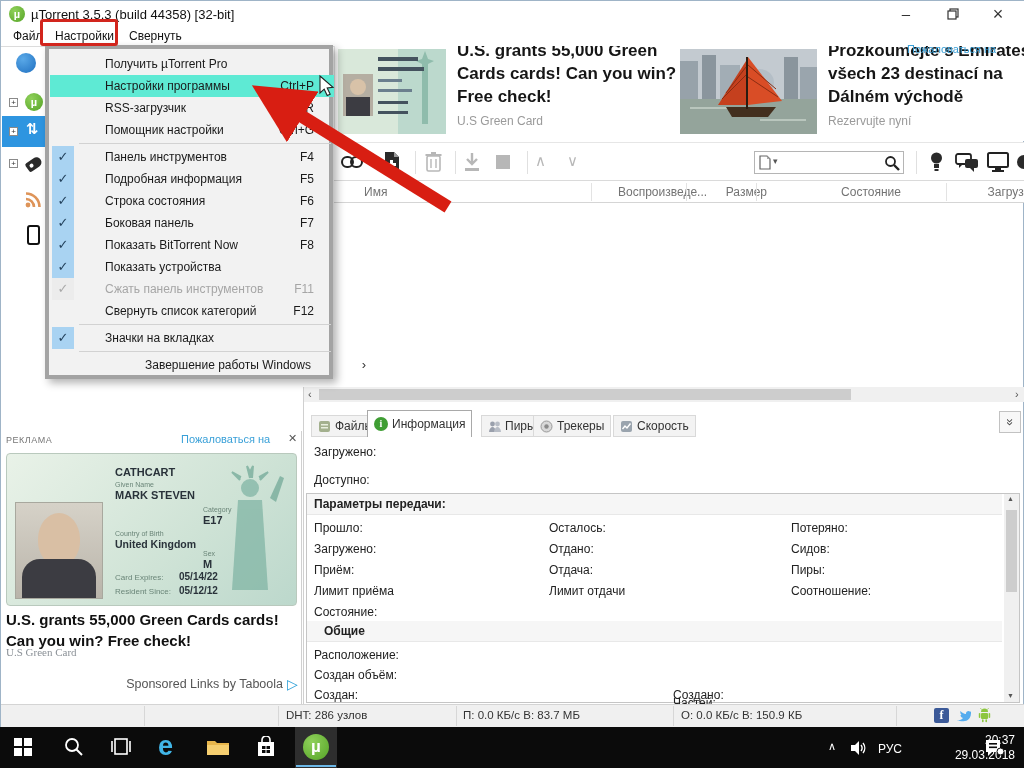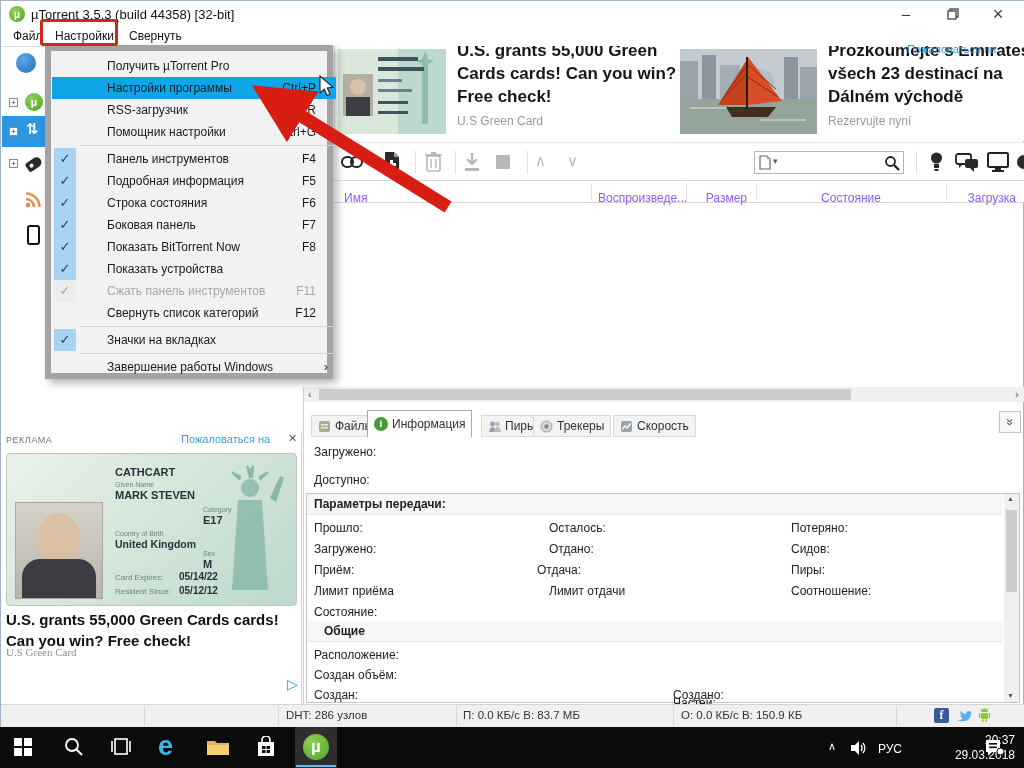--- a/index.html
+++ b/index.html
@@ -38,21 +38,21 @@
   #toolbar { left:333px; top:142px; width:690px; height:37px; background:#fff; }
   .tb-sep { top:150px; width:1px; height:23px; background:#e0e0e0; }
   .tb-dis { opacity:.42; }
   #searchbox { left:753px; top:150px; width:150px; height:23px; border:1px solid #b5b5b5; background:#fff; }
   #search-input { position:absolute; left:30px; top:1px; width:88px; height:19px; border:none; outline:none; font-size:12px; }
   #hline-toolbar { left:333px; top:179px; width:691px; height:1px; background:#dadada; }
 
   
   #colheader { left:333px; top:180px; width:691px; height:22px; background:#fff; border-bottom:1px solid #d5d5d5; }
   .col-sep { top:182px; width:1px; height:18px; background:#e3e3e3; }
-  .col-label { top:190px; font-size:12px; color:#8b5cf6; }
+  .col-label { top:184px; font-size:12px; color:#737373;margin-left:20px; }
 
   
   #hscroll { left:303px; top:386px; width:721px; height:15px; background:#f0f0f0; }
   .scr-arrow { color:#555; font-size:11px; line-height:15px; }
   #hthumb { left:318px; top:388px; width:532px; height:11px; background:#cdcdcd; }
   #vline-side { left:302px; top:386px; width:1px; height:317px; background:#d0d0d0; }
 
   
   .tab { top:414px; height:22px; background:#f3f3f3; border:1px solid #d9d9d9; display:flex; align-items:center; gap:4px; padding:0 6px; font-size:12px; color:#333; }
   #tab-sel { top:409px; height:27px; background:#fff; border:1px solid #a9a9a9; border-bottom:none; z-index:3; }
@@ -90,25 +90,25 @@
   .fb { background:#3b5998; color:#fff; font-family:"Liberation Serif",serif; font-weight:bold; font-size:12px; text-align:center; line-height:15px; border-radius:2px; }
 
   
   #taskbar { left:0; top:727px; width:1024px; height:41px; background:#0b0b0b; }
   #tb-utile { left:295px; top:727px; width:42px; height:41px; background:#2e2e2e; }
   #tb-uline { left:296px; top:765px; width:40px; height:2px; background:#6cb8e8; }
   .tray-text { color:#fff; font-size:12px; }
   #clock { left:905px; top:733px; width:62px; text-align:right; color:#fff; font-size:12px; line-height:15px;margin-left:48px; }
 
   
-  #dropdown { left:45px; top:45px; width:288px; height:334px; background:#f2f2f2; border:6px solid #a3a3a3; box-shadow:4px 4px 8px rgba(0,0,0,.3); z-index:20; }
+  #dropdown { left:45px; top:45px; width:288px; height:334px; background:#f2f2f2; border:4px solid #a3a3a3; box-shadow:4px 4px 8px rgba(0,0,0,.3); z-index:20; }
   .mi { position:absolute; left:1px; width:284px; height:22px; }
   .mi .lbl { position:absolute; left:55px; top:4px; font-size:12px; color:#1a1a1a; }
   .mi .sc { position:absolute; right:20px; top:4px; font-size:12px; color:#1a1a1a; }
-  .mi.hl { background:#0ea5e9; }
+  .mi.hl { background:#5eead4; }
   .mi.dis .lbl,.mi.dis .sc { color:#a6a6a6; }
   .chk { position:absolute; left:2px; top:0; width:22px; height:22px; background:#a9d3f2; color:#23415c; text-align:center; line-height:22px; font-size:13px; }
   .chk.gray { background:#ececec; color:#a9a9a9; }
   .msep { position:absolute; left:30px; width:252px; height:1px; background:#d2d2d2; }
   .subarrow { position:absolute; right:8px; top:3px; font-size:13px; color:#333; }
 
   
   #redbox { left:40px; top:19px; width:78px; height:27px; border:3px solid #d2251d; border-radius:3px; z-index:30; }
   #arrow-svg,#cursor-svg { position:absolute; left:0; top:0; z-index:31; pointer-events:none; }
 </style>
@@ -320,21 +320,21 @@
     <div class="abs band" style="top:493px;"></div>
     <span class="abs info-label bold" style="left:313px;top:496px;">Параметры передачи:</span>
 
     <span class="abs info-label" style="left:313px;top:520px;">Прошло:</span>
     <span class="abs info-label" style="left:548px;top:520px;">Осталось:</span>
     <span class="abs info-label" style="left:790px;top:520px;">Потеряно:</span>
     <span class="abs info-label" style="left:313px;top:541px;">Загружено:</span>
     <span class="abs info-label" style="left:548px;top:541px;">Отдано:</span>
     <span class="abs info-label" style="left:790px;top:541px;">Сидов:</span>
     <span class="abs info-label" style="left:313px;top:562px;">Приём:</span>
-    <span class="abs info-label" style="left:536px;top:562px;">Отдача:</span>
+    <span class="abs info-label" style="left:548px;top:562px;">Отдача:</span>
     <span class="abs info-label" style="left:790px;top:562px;">Пиры:</span>
     <span class="abs info-label" style="left:313px;top:583px;">Лимит приёма</span>
     <span class="abs info-label" style="left:548px;top:583px;">Лимит отдачи</span>
     <span class="abs info-label" style="left:790px;top:583px;">Соотношение:</span>
     <span class="abs info-label" style="left:313px;top:604px;">Состояние:</span>
 
     <div class="abs band" style="top:620px;"></div>
     <span class="abs info-label bold" style="left:323px;top:623px;">Общие</span>
     <span class="abs info-label" style="left:313px;top:647px;">Расположение:</span>
     <span class="abs info-label" style="left:313px;top:667px;">Создан объём:</span>
@@ -373,20 +373,21 @@
       <span class="gc-val" style="left:108px;top:84px;font-size:10.5px;">United Kingdom</span>
       <span class="gc-lbl" style="left:196px;top:96px;">Sex</span>
       <span class="gc-val" style="left:196px;top:104px;">M</span>
       <span class="gc-lbl" style="left:108px;top:119px;font-size:8px;">Card Expires:</span>
       <span class="gc-val" style="left:172px;top:117px;font-size:10px;">05/14/22</span>
       <span class="gc-lbl" style="left:108px;top:133px;font-size:8px;">Resident Since:</span>
       <span class="gc-val" style="left:172px;top:131px;font-size:10px;">05/12/12</span>
     </div>
     <div id="ad-headline2" class="abs">U.S. grants 55,000 Green Cards cards! Can you win? Free check!</div>
     <div id="ad-source2" class="abs">U.S Green Card</div>
+    <div id="taboola" class="abs"><span>Sponsored Links by Taboola</span></div>
     <span class="abs" style="left:286px;top:675px;color:#2a9fd8;font-size:14px;">▷</span>
 
     <div id="statusbar" class="abs"></div>
     <span class="abs st-sep" style="left:143px;"></span>
     <span class="abs st-sep" style="left:277px;"></span>
     <span class="abs st-text" style="left:285px;">DHT: 286 узлов</span>
     <span class="abs st-sep" style="left:455px;"></span>
     <span class="abs st-text" style="left:462px;">П: 0.0 КБ/с В: 83.7 МБ</span>
     <span class="abs st-sep" style="left:672px;"></span>
     <span class="abs st-text" style="left:680px;">О: 0.0 КБ/с В: 150.9 КБ</span>
@@ -508,21 +509,21 @@
     <div class="mi" style="top:251px;">
         <span class="lbl">Свернуть список категорий</span>
         <span class="sc">F12</span>
       </div>
     <div class="msep" style="top:275px;"></div>
     <div class="mi" style="top:278px;">
         <span class="chk">✓</span>
         <span class="lbl">Значки на вкладках</span>
       </div>
     <div class="msep" style="top:302px;"></div>
-    <div class="mi" style="top:305px;">
+    <div class="mi" style="top:305px;margin-left:40px;">
         <span class="lbl">Завершение работы Windows</span>
         <span class="subarrow">›</span>
       </div>
   </div>
 
   <div id="redbox" class="abs"></div>
   <svg id="arrow-svg" width="1024" height="768">
     <defs>
       <marker id="ah" markerWidth="4.6" markerHeight="4.6" refX="2.6" refY="2.3" orient="auto">
         <polygon points="0,0 4.6,2.3 0,4.6" fill="#d81e12"></polygon>

